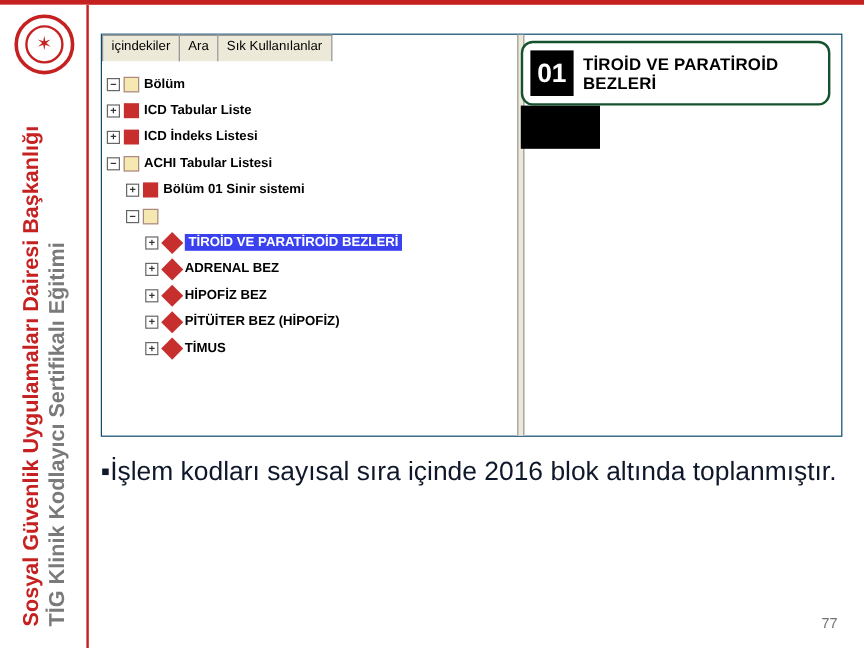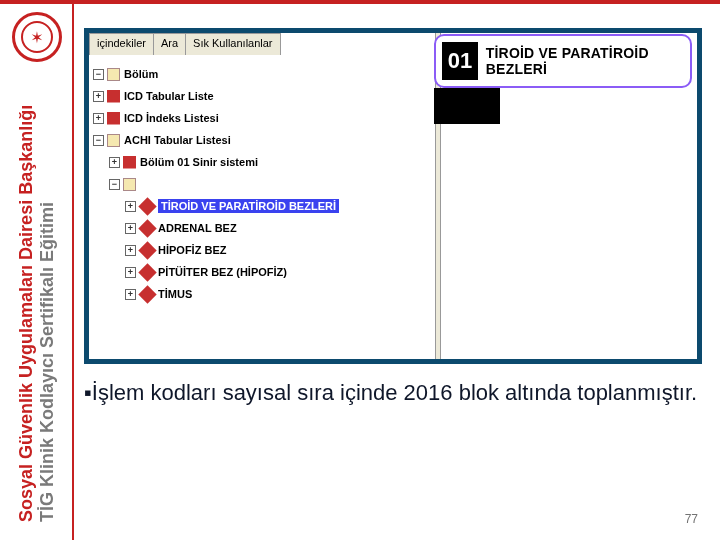--- a/index.html
+++ b/index.html
@@ -8,39 +8,39 @@
 
   
   .spine{position:absolute;left:0;top:4px;width:74px;height:536px;border-right:2px solid #c62121;background:#fff}
   .emblem{position:absolute;left:12px;top:8px;width:50px;height:50px;border-radius:50%;border:3px solid #c62121;display:flex;align-items:center;justify-content:center}
   .emblem-inner{width:32px;height:32px;border-radius:50%;border:2px solid #c62121;display:flex;align-items:center;justify-content:center;color:#c62121;font-size:16px}
   .spine-title{position:absolute;left:16px;top:518px;transform:rotate(-90deg);transform-origin:left top;white-space:nowrap;font-size:18px;font-weight:700}
   .spine-title .red{color:#c62121}
   .spine-title .gray{color:#7a7a7a}
 
   
-  .shot{position:absolute;left:84px;top:28px;width:618px;height:336px;border:5px solid #0c4a6e;background:#fff}
+  .shot{position:absolute;left:84px;top:28px;width:618px;height:336px;border:1px solid #0c4a6e;background:#fff}
   .tabs{position:absolute;left:0;top:0;height:22px;display:flex;align-items:stretch;font-size:11px}
   .tab{border:1px solid #999;border-bottom:none;padding:3px 7px;background:#ece9d8;color:#000}
   .tab+.tab{margin-left:-1px}
   .tree{position:absolute;left:4px;top:30px;width:338px}
   .node{display:flex;align-items:center;height:22px;font-size:11px;font-weight:700;color:#000}
   .node .box{width:11px;height:11px;border:1px solid #666;margin-right:3px;display:flex;align-items:center;justify-content:center;font-size:9px;background:#fff;color:#333;line-height:1}
   .node .ic{width:13px;height:13px;margin-right:4px;display:inline-block}
   .ic-book{background:#c72f2f;clip-path:polygon(0 0,100% 0,100% 100%,0 100%)}
   .ic-page{background:#f5e8b0;border:1px solid #a88}
   .ic-dia{background:#c72f2f;transform:rotate(45deg);width:10px;height:10px;margin:0 6px 0 2px}
   .node.sel span.lbl{background:#3a42ef;color:#fff;padding:1px 3px}
   .i1{padding-left:0}
   .i2{padding-left:16px}
   .i3{padding-left:32px}
   .divider{position:absolute;left:346px;top:0;width:6px;height:100%;background:#ece9d8;border-left:1px solid #999;border-right:1px solid #999}
 
   
-  .callout{position:absolute;left:434px;top:34px;width:258px;height:54px;border:2px solid #8b5cf6;border-radius:10px;display:flex;align-items:center;background:#fff}
+  .callout{position:absolute;left:434px;top:34px;width:258px;height:54px;border:2px solid #14532d;border-radius:10px;display:flex;align-items:center;background:#fff}
   .callout .code{background:#000;color:#fff;height:38px;width:40px;font-size:22px;font-weight:700;display:flex;align-items:center;justify-content:center;margin-left:6px}
   .callout .ttl{color:#000;font-weight:700;font-size:14px;margin-left:8px;letter-spacing:.2px}
   .blackbox{position:absolute;left:434px;top:88px;width:66px;height:36px;background:#000}
 
   
   .caption{position:absolute;left:84px;top:378px;width:618px;font-family:"Times New Roman",serif;font-size:22px;color:#0f172a;line-height:1.35}
   .bullet{font-weight:400}
 
   .pagenum{position:absolute;right:22px;bottom:14px;font-size:12px;color:#737373}
 </style>

